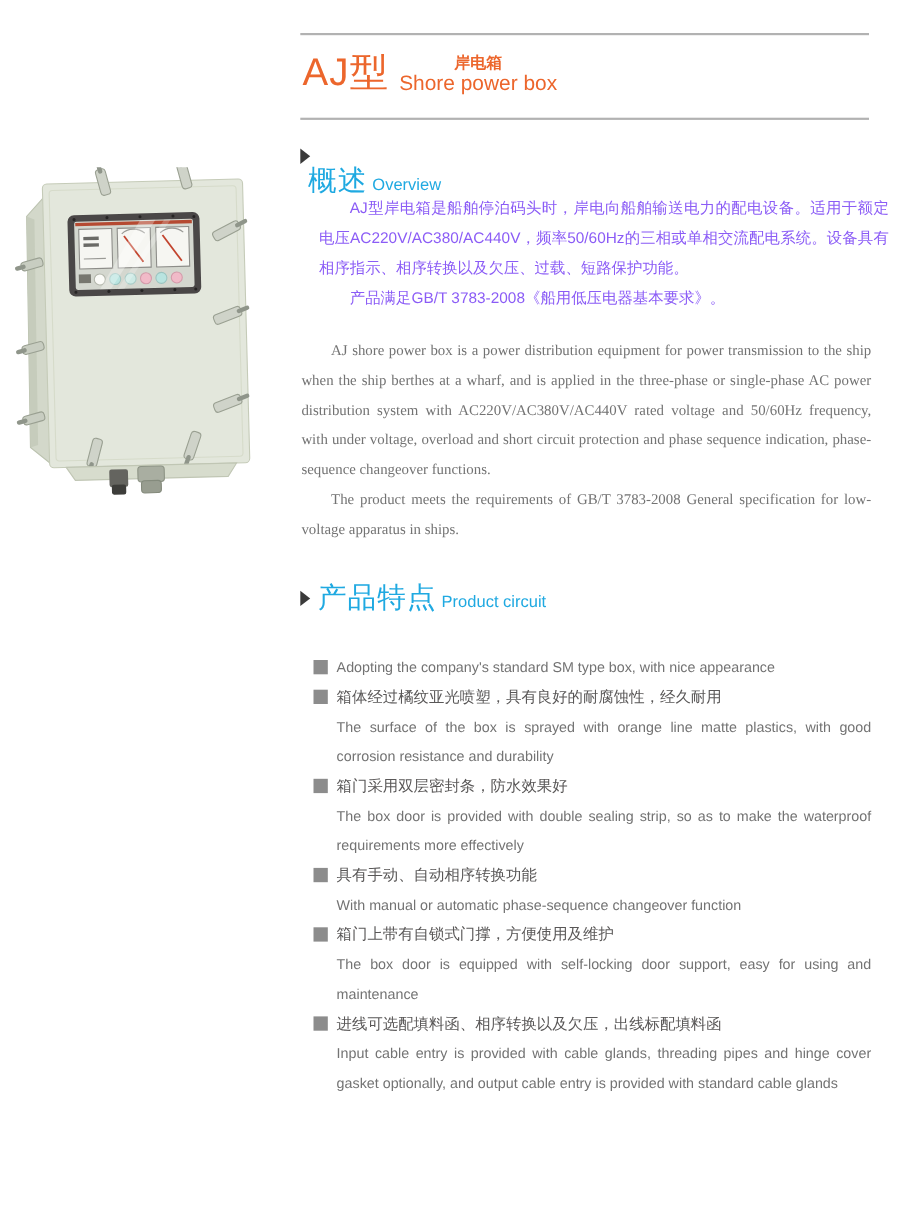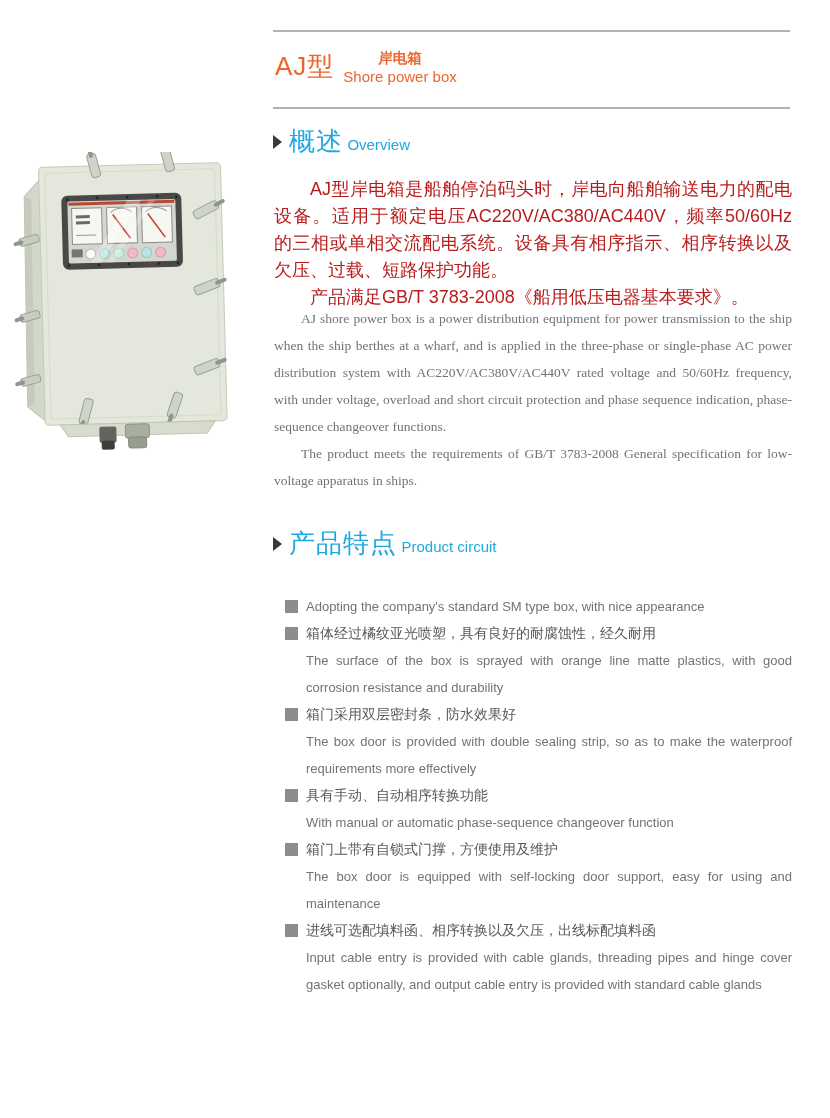--- a/index.html
+++ b/index.html
@@ -29,46 +29,46 @@
   }
   .rule.top { top: 30px; }
   .rule.second { top: 107px; }
 
   
   .title-block {
     position: absolute; left: 2px; top: 44px;
     display: flex; align-items: flex-start;
   }
   .title-model {
-    font-size: 26px; line-height: 44px; color: #ec662c;
+    font-size: 35px; line-height: 44px; color: #ec662c;
     letter-spacing: 1px;
   }
   .title-sub { margin-left: 9px; margin-top: 5px; display: flex; flex-direction: column; align-items: center; }
   .title-cn { font-size: 14.5px; font-weight: bold; color: #ec662c; line-height: 18px; }
-  .title-en { font-size: 15px; color: #ec662c; line-height: 19px; }
+  .title-en { font-size: 19px; color: #ec662c; line-height: 19px; }
 
   
   .section-head { position: absolute; left: 0; display: flex; }
   .tri {
     width: 0; height: 0; margin-top: 9px;
     border-left: 9px solid #3a3a3a;
     border-top: 7px solid transparent;
     border-bottom: 7px solid transparent;
   }
   .head-text { margin-left: 7px; }
   .head-cn { font-size: 26px; line-height: 30px; color: #1fa9e1; letter-spacing: 1px; }
   .head-en { font-size: 15px; line-height: 18px; color: #1fa9e1; }
 
-  .overview-head { top: 126px; }
+  .overview-head { top: 126px; flex-direction: column; }
   .features-head { top: 528px; }
 
   
   .cn-para {
-    position: absolute; left: 1px; top: 176px; width: 518px;
-    font-size: 18px; line-height: 27px; color: #b91c1c;
+    position: absolute; left: 17px; top: 176px; width: 518px;
+    font-size: 14px; line-height: 27px; color: #8b5cf6;
     text-align: justify;
   }
   .cn-para p { margin: 0; text-indent: 2em; }
   .en-para {
     position: absolute; left: 1px; top: 305px; width: 518px;
     font-size: 13.5px; line-height: 27px; color: #737373;
     text-align: justify;
   }
   .en-para p { margin: 0; text-indent: 2em; font-family: Liberation Serif, serif; }
 

